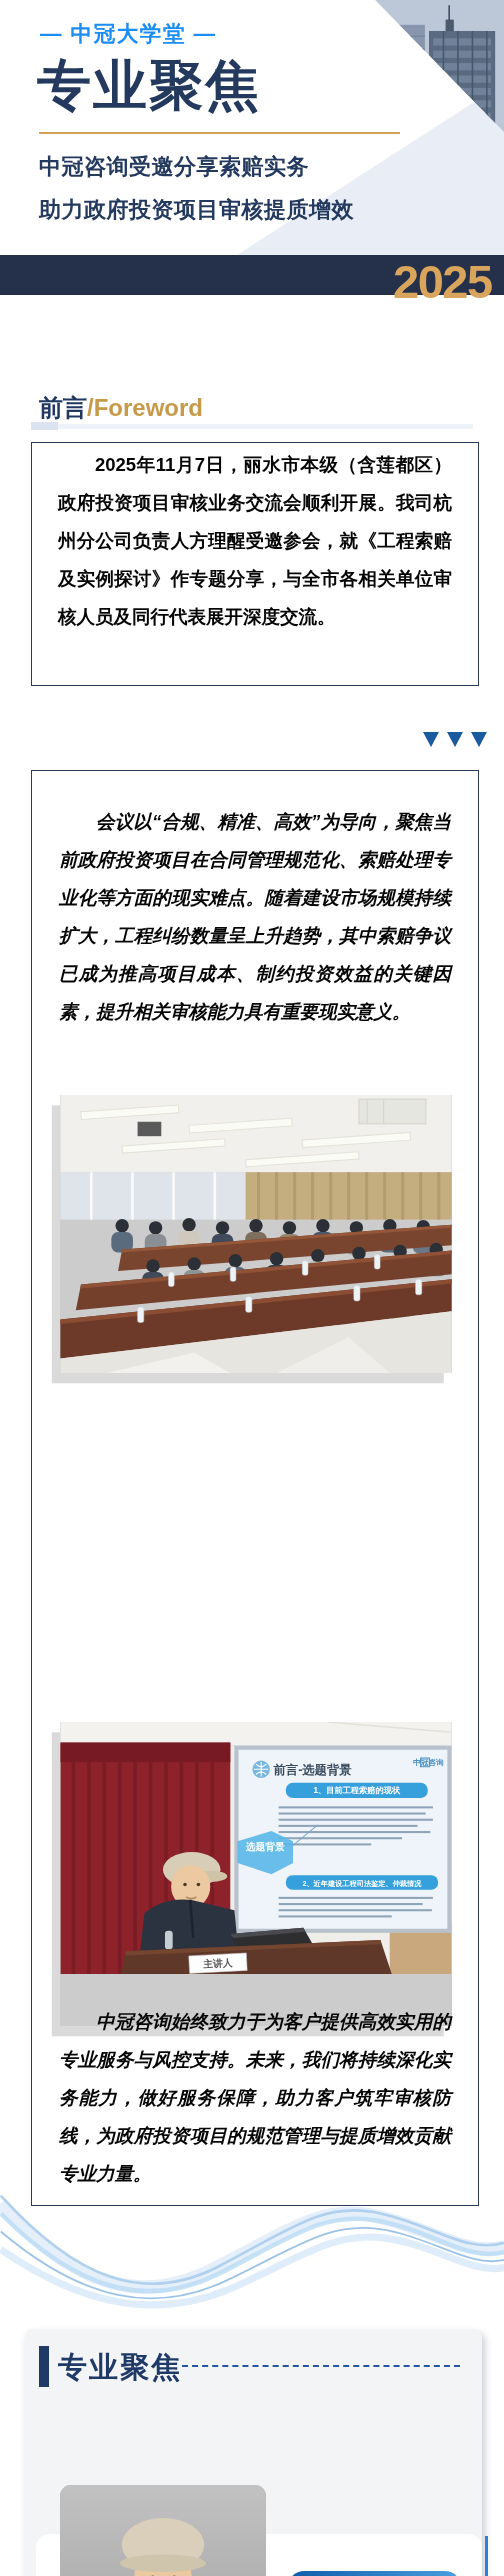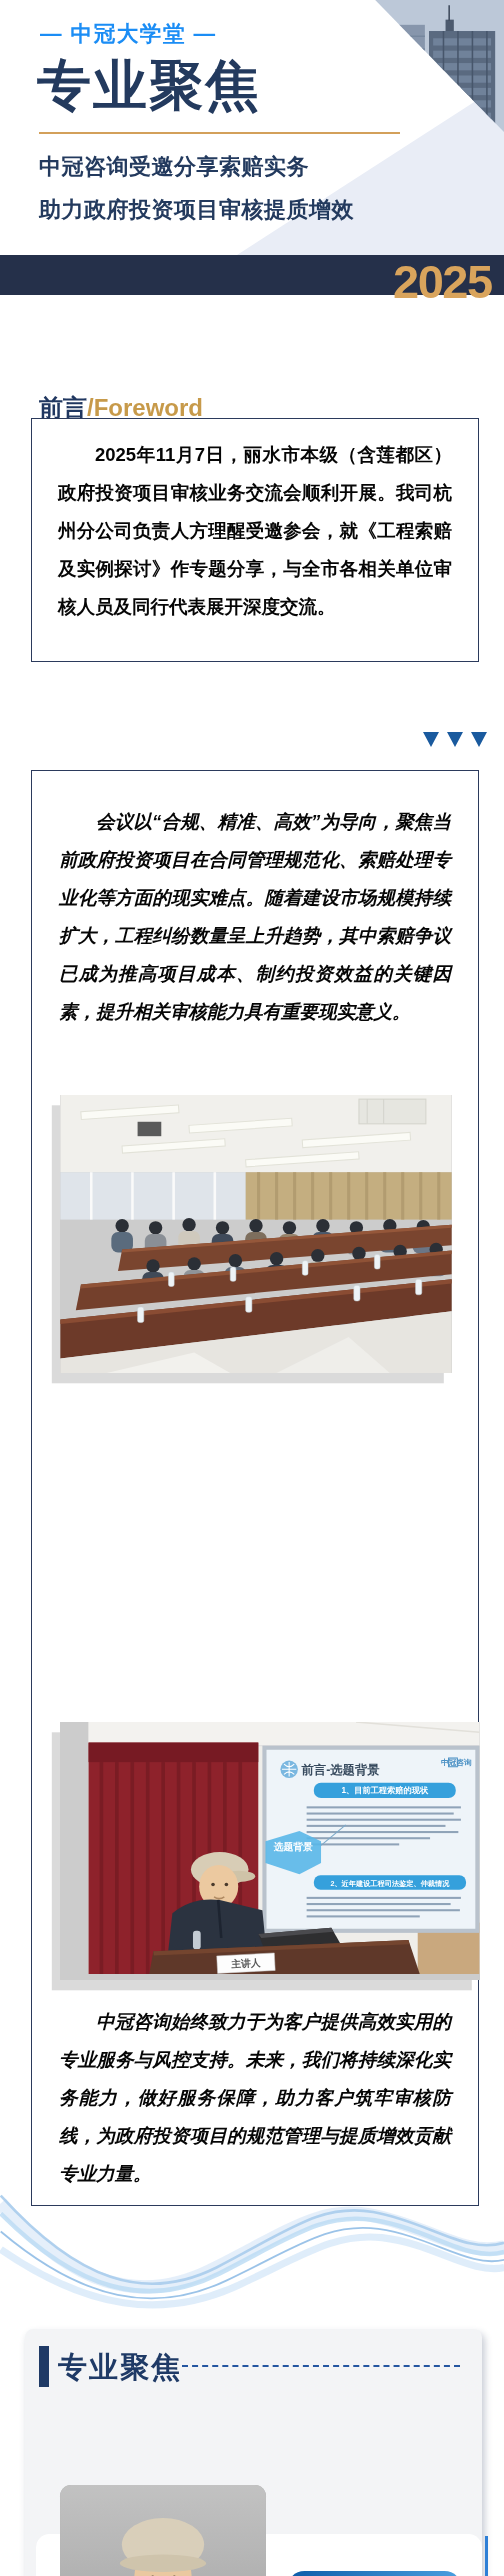--- a/index.html
+++ b/index.html
@@ -20,21 +20,21 @@
   .hero-banner{position:absolute;top:255px;left:0;width:505px;height:40px;background:#25304a;}
   .hero-year{position:absolute;top:250px;right:13.4px;font-size:47px;font-weight:800;color:#d9a45c;
         letter-spacing:-1.5px;line-height:1;margin-top:8px;}
 
   
   .fw-heading{position:absolute;top:392px;left:39px;font-size:24px;font-weight:800;}
   .fw-cn{color:#203760;} .fw-en{color:#c79a4a;}
   .fw-bar-a{position:absolute;top:422px;left:31px;width:27px;height:7.7px;background:#dbe3f1;}
   .fw-bar-b{position:absolute;top:424px;left:58px;width:415px;height:4.6px;background:#eef2f9;}
   .content-box{position:absolute;left:31px;width:448px;border:1.5px solid #2b3a5c;background:#fff;box-sizing:border-box;}
-  .fw-box{top:418px;height:244px;padding:17px 26px;}
+  .fw-box{top:442px;height:244px;padding:3px 26px;}
   .body-p{font-size:18.5px;line-height:2.05;font-weight:600;color:#060606;text-indent:2em;text-align:justify;margin:0;}
 
   .tri-row{position:absolute;top:732px;left:423px;display:flex;gap:8.2px;}
   .tri{width:0;height:0;border-left:8.8px solid transparent;border-right:8.8px solid transparent;
        border-top:15.5px solid #1a5a9e;}
 
   
   .main-box{top:770px;height:1436px;}
   .mb-p{position:absolute;left:27px;right:27px;font-style:italic;}
   .photo{position:absolute;left:28px;width:392px;box-shadow:-8.2px 10.3px 0 #dadada;background:#ccc;}
@@ -212,21 +212,21 @@
         <g fill="#eef3f6" stroke="#c9d4da" stroke-width="1">
           <rect x="150" y="412" width="12" height="30" rx="4"></rect>
             <rect x="360" y="392" width="12" height="30" rx="4"></rect>
           <rect x="570" y="370" width="12" height="30" rx="4"></rect>
             <rect x="690" y="358" width="12" height="30" rx="4"></rect>
         </g>
       </svg>
     </div>
 
 
-    <div class="photo" style="top:951px;height:258px;padding-left:28px;">
+    <div class="photo" style="top:951px;height:304px;">
       <svg width="392" height="252" viewBox="0 0 760 490">
         <rect width="760" height="490" fill="#efeeea"></rect>
         <rect width="760" height="46" fill="#f3f2ef"></rect>
         <line x1="0" y1="46" x2="760" y2="46" stroke="#ddd" stroke-width="2"></line>
         <line x1="520" y1="0" x2="760" y2="20" stroke="#e2e0da" stroke-width="3"></line>
         <rect x="0" y="40" width="330" height="450" fill="#8e222b"></rect>
         <rect x="0" y="40" width="330" height="38" fill="#771a23"></rect>
         <g stroke="#7a1c24" stroke-width="7">
           <line x1="25" y1="78" x2="25" y2="490"></line>
             <line x1="55" y1="78" x2="55" y2="490"></line>

